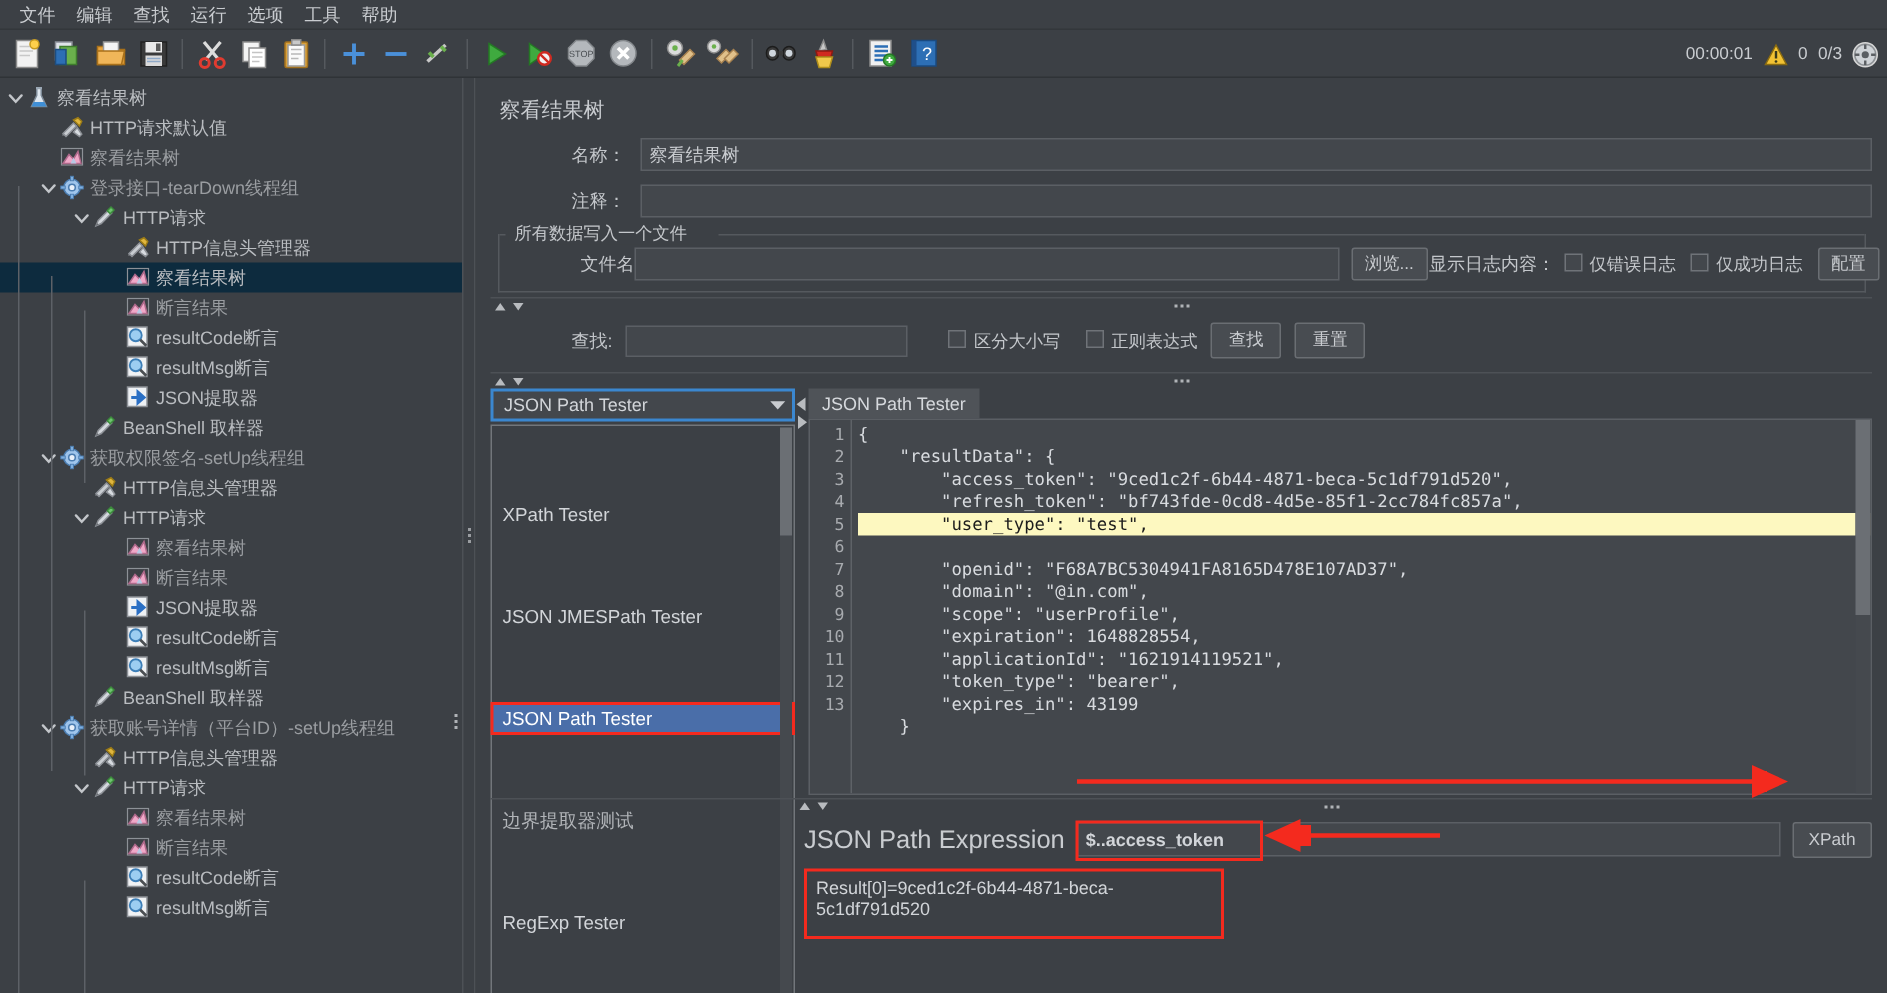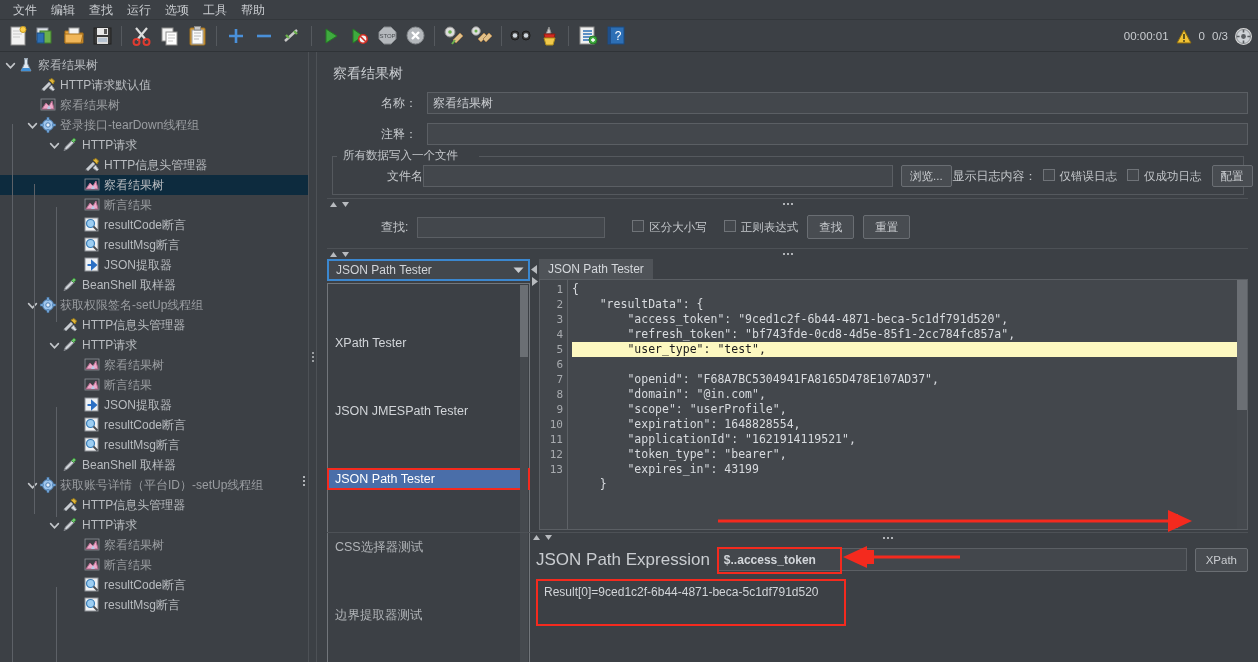--- a/index.html
+++ b/index.html
@@ -266,21 +266,21 @@
   }
   .exprfield .boxhl {
     position: absolute; left: -2px; top: -2px; width: 125px; height: 27px;
     border: 2px solid #f42a1e; pointer-events: none;
   }
   .resultbox {
     height: 47px; margin: 2px 0 0 4px;
     background: #3c4045; border: 2px solid #f42a1e;
     color: #d2d5d9; font-size: 12px;
     padding: 4px 6px; position: relative;
-    width: 310px;
+    width: 280px;
   }
 
   .arrowlayer { position: absolute; inset: 0; pointer-events: none; }
 
   svg { overflow: visible; }
 </style>
 </head>
 <body>
 
 <div class="app">
@@ -968,21 +968,20 @@
           <div class="combo">
             <span class="cv">JSON Path Tester</span>
             <svg width="11" height="8" viewBox="0 0 11 8">
               <path d="M0.5 1.5h10L5.5 7z" fill="#c9ccd0"></path>
             </svg>
           </div>
           <div class="droplist" id="droplist">
               <div class="dopt">XPath Tester</div>
               <div class="dopt">JSON JMESPath Tester</div>
               <div class="dopt sel">JSON Path Tester</div>
-              <div class="dopt cjk">CSS选择器测试</div>
               <div class="dopt cjk">边界提取器测试</div>
               <div class="dopt">RegExp Tester</div>
               <div class="dopt">Text</div>
 
           <div class="dscroll">
                 <i></i>
               </div>
             </div>
         </div>
 

